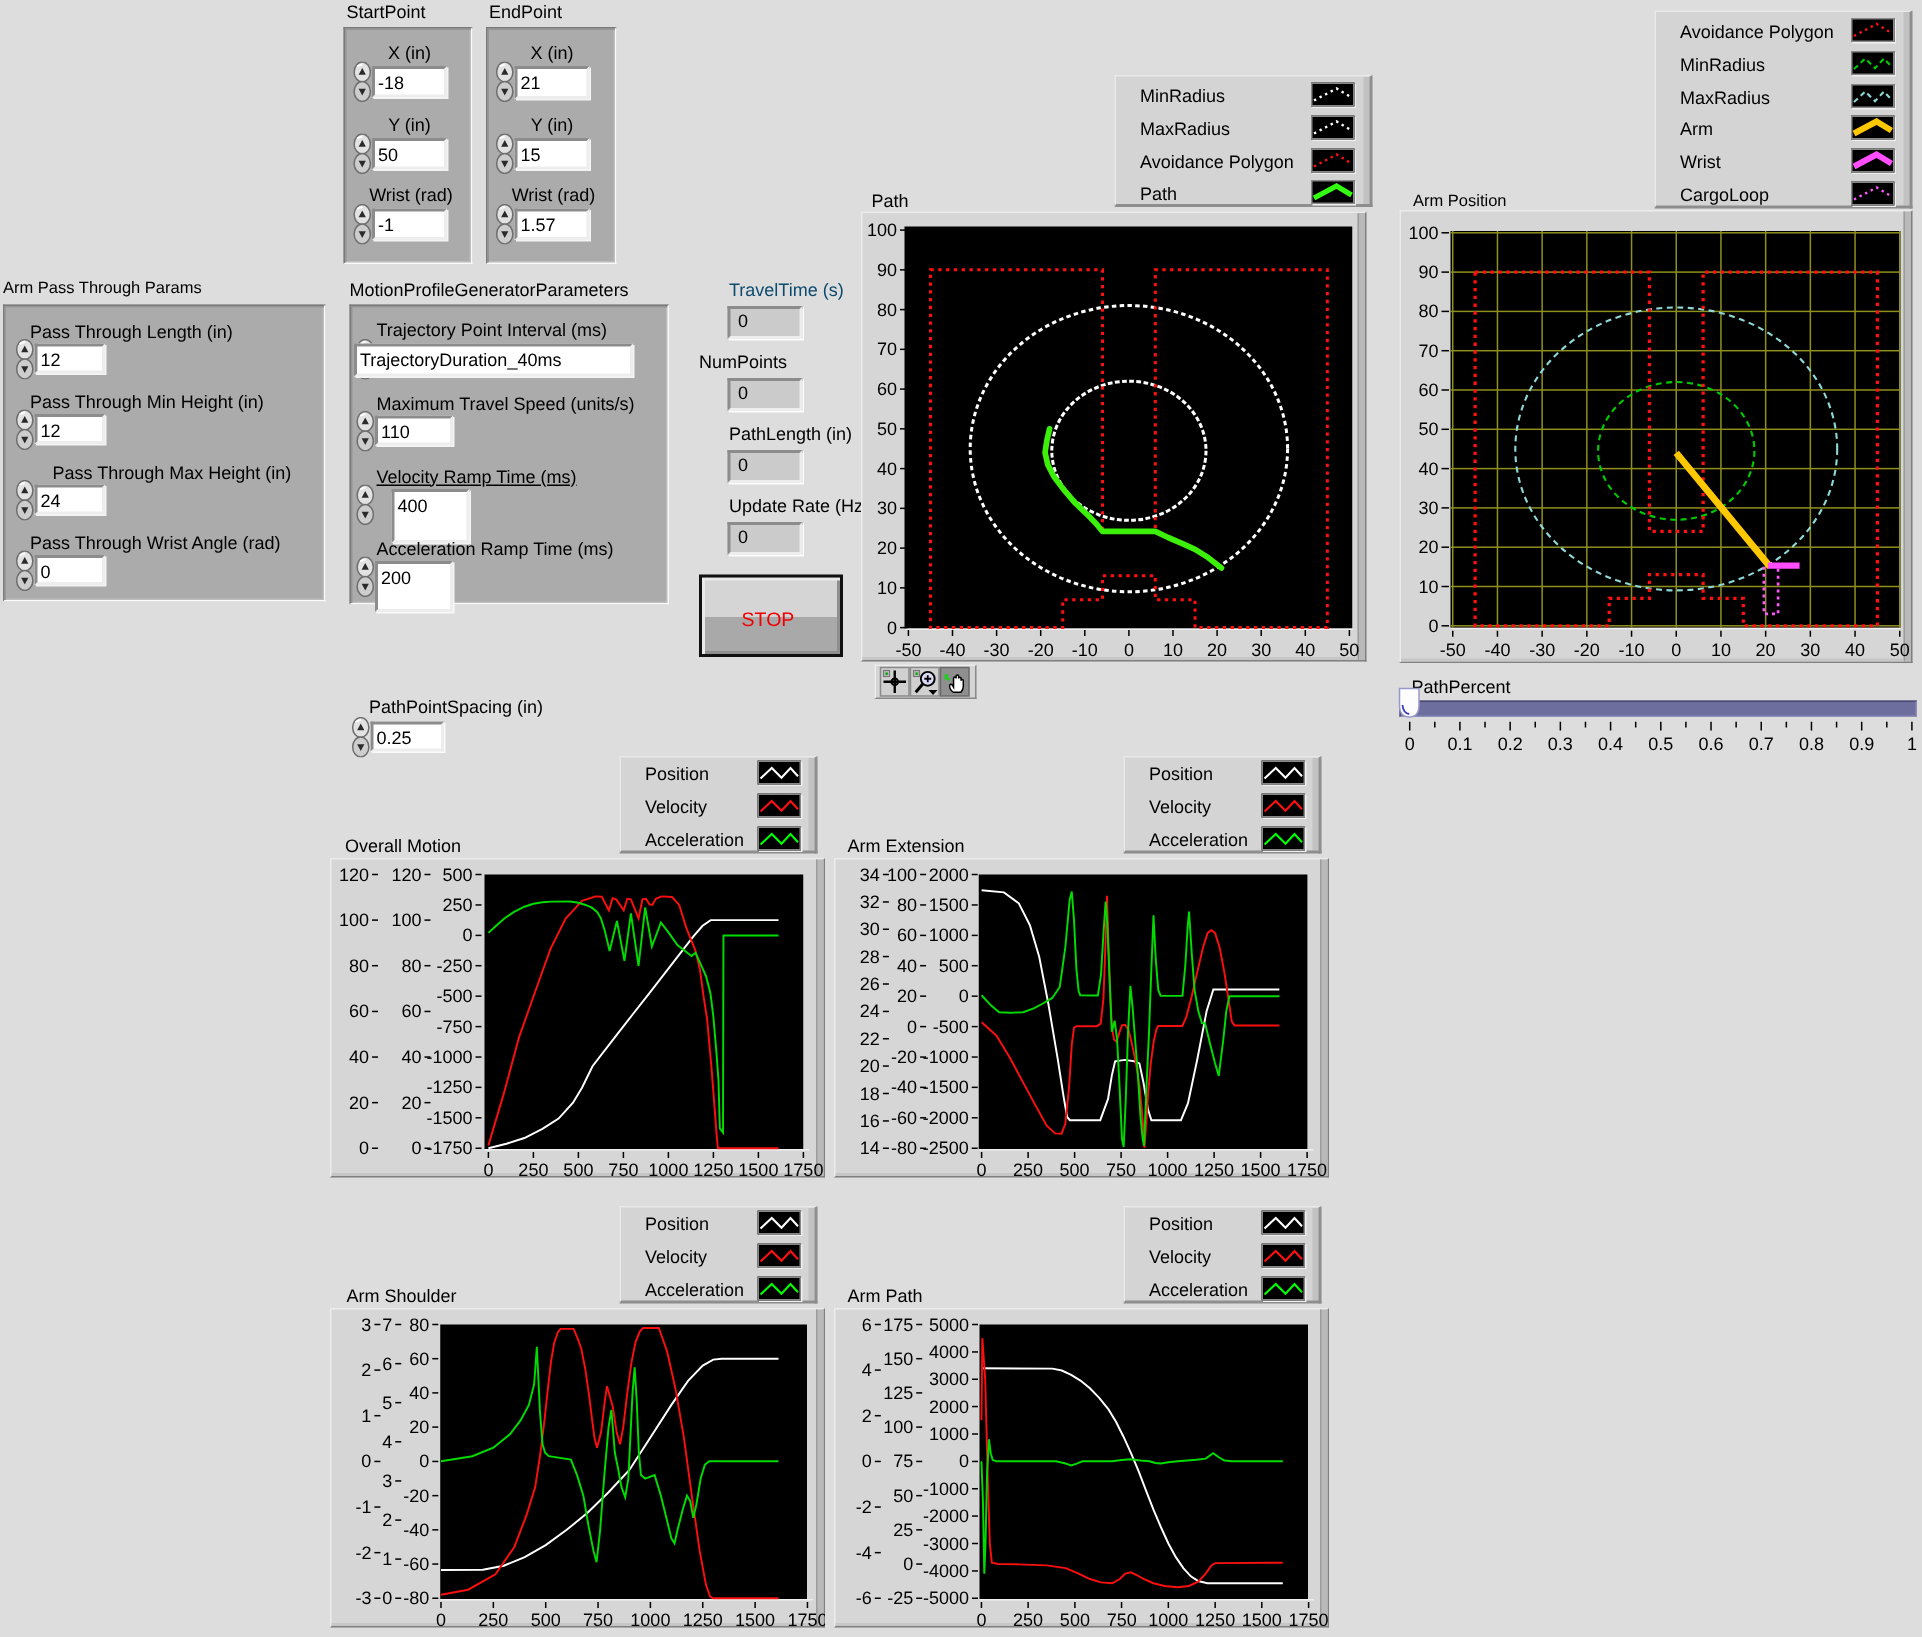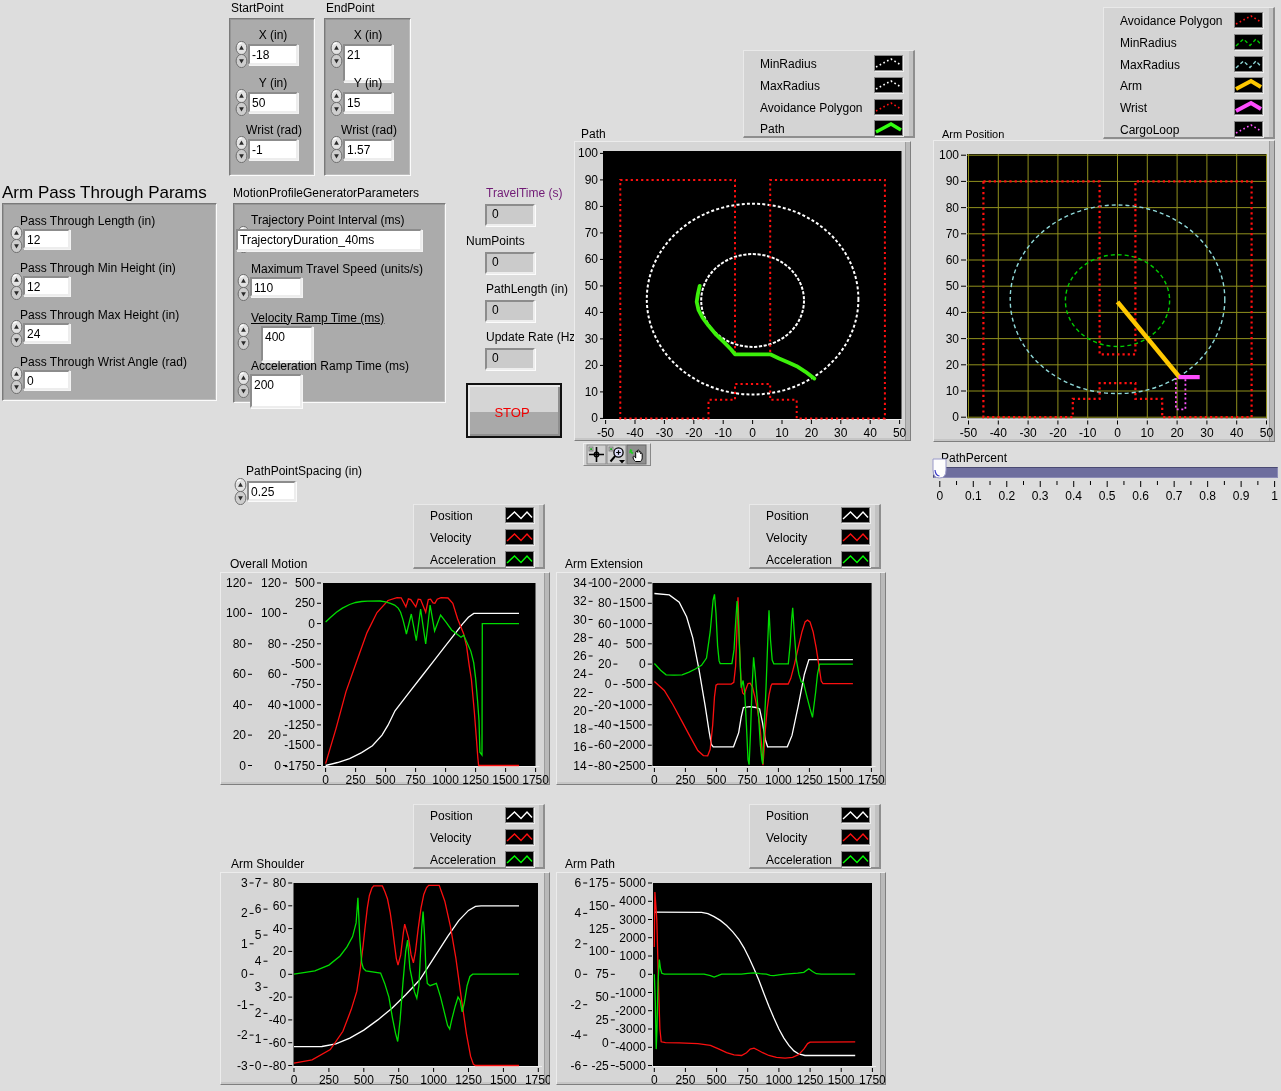--- a/index.html
+++ b/index.html
@@ -53,60 +53,60 @@
 </svg>
 <div class="nfield" style="left:248px;top:139.2px;width:50px;height:21px">-1</div>
 <div class="lbl" style="left:338px;top:29.0px;font-size:12px;color:#000;width:60px;text-align:center;">X (in)</div>
 <svg class="ab" style="left:329.5px;top:41.0px" width="13" height="27" viewBox="0 0 13 27">
 <ellipse cx="6.5" cy="7" rx="5.4" ry="6.6" fill="#E2E2E2" stroke="#6E6E6E" stroke-width="1"></ellipse>
 <ellipse cx="6.5" cy="20" rx="5.4" ry="6.6" fill="#CDCDCD" stroke="#6E6E6E" stroke-width="1"></ellipse>
 <path d="M6.5 4.4 L8.9 8.8 L4.1 8.8 Z" fill="#2A2A2A"></path>
 <path d="M6.5 22.6 L4.1 18.2 L8.9 18.2 Z" fill="#2A2A2A"></path>
 <path d="M3.2 3.4 a5.5 5.5 0 0 1 3.4 -1.4" stroke="#fff" stroke-width="1.3" fill="none"></path>
 </svg>
-<div class="nfield" style="left:343px;top:44.0px;width:50px;height:38px">21</div>
+<div class="nfield" style="left:343px;top:44.0px;width:50px;height:22px">21</div>
 <div class="lbl" style="left:338px;top:76.6px;font-size:12px;color:#000;width:60px;text-align:center;">Y (in)</div>
 <svg class="ab" style="left:329.5px;top:88.6px" width="13" height="27" viewBox="0 0 13 27">
 <ellipse cx="6.5" cy="7" rx="5.4" ry="6.6" fill="#E2E2E2" stroke="#6E6E6E" stroke-width="1"></ellipse>
 <ellipse cx="6.5" cy="20" rx="5.4" ry="6.6" fill="#CDCDCD" stroke="#6E6E6E" stroke-width="1"></ellipse>
 <path d="M6.5 4.4 L8.9 8.8 L4.1 8.8 Z" fill="#2A2A2A"></path>
 <path d="M6.5 22.6 L4.1 18.2 L8.9 18.2 Z" fill="#2A2A2A"></path>
 <path d="M3.2 3.4 a5.5 5.5 0 0 1 3.4 -1.4" stroke="#fff" stroke-width="1.3" fill="none"></path>
 </svg>
 <div class="nfield" style="left:343px;top:91.6px;width:50px;height:21px">15</div>
 <div class="lbl" style="left:338px;top:124.19999999999999px;font-size:12px;color:#000;width:62px;text-align:center;">Wrist (rad)</div>
 <svg class="ab" style="left:329.5px;top:136.2px" width="13" height="27" viewBox="0 0 13 27">
 <ellipse cx="6.5" cy="7" rx="5.4" ry="6.6" fill="#E2E2E2" stroke="#6E6E6E" stroke-width="1"></ellipse>
 <ellipse cx="6.5" cy="20" rx="5.4" ry="6.6" fill="#CDCDCD" stroke="#6E6E6E" stroke-width="1"></ellipse>
 <path d="M6.5 4.4 L8.9 8.8 L4.1 8.8 Z" fill="#2A2A2A"></path>
 <path d="M6.5 22.6 L4.1 18.2 L8.9 18.2 Z" fill="#2A2A2A"></path>
 <path d="M3.2 3.4 a5.5 5.5 0 0 1 3.4 -1.4" stroke="#fff" stroke-width="1.3" fill="none"></path>
 </svg>
 <div class="nfield" style="left:343px;top:139.2px;width:50px;height:21px">1.57</div>
-<div class="lbl" style="left:2px;top:186px;font-size:17px;color:#000;">Arm Pass Through Params</div>
+<div class="lbl" style="left:2px;top:186px;font-size:11px;color:#000;">Arm Pass Through Params</div>
 <div class="cluster" style="left:2px;top:203px;width:215px;height:198px"></div>
 <div class="lbl" style="left:20px;top:215px;font-size:12px;color:#000;">Pass Through Length (in)</div>
 <svg class="ab" style="left:9.5px;top:226px" width="13" height="27" viewBox="0 0 13 27">
 <ellipse cx="6.5" cy="7" rx="5.4" ry="6.6" fill="#E2E2E2" stroke="#6E6E6E" stroke-width="1"></ellipse>
 <ellipse cx="6.5" cy="20" rx="5.4" ry="6.6" fill="#CDCDCD" stroke="#6E6E6E" stroke-width="1"></ellipse>
 <path d="M6.5 4.4 L8.9 8.8 L4.1 8.8 Z" fill="#2A2A2A"></path>
 <path d="M6.5 22.6 L4.1 18.2 L8.9 18.2 Z" fill="#2A2A2A"></path>
 <path d="M3.2 3.4 a5.5 5.5 0 0 1 3.4 -1.4" stroke="#fff" stroke-width="1.3" fill="none"></path>
 </svg>
 <div class="nfield" style="left:23px;top:229px;width:47px;height:20px">12</div>
 <div class="lbl" style="left:20px;top:262px;font-size:12px;color:#000;">Pass Through Min Height (in)</div>
 <svg class="ab" style="left:9.5px;top:273px" width="13" height="27" viewBox="0 0 13 27">
 <ellipse cx="6.5" cy="7" rx="5.4" ry="6.6" fill="#E2E2E2" stroke="#6E6E6E" stroke-width="1"></ellipse>
 <ellipse cx="6.5" cy="20" rx="5.4" ry="6.6" fill="#CDCDCD" stroke="#6E6E6E" stroke-width="1"></ellipse>
 <path d="M6.5 4.4 L8.9 8.8 L4.1 8.8 Z" fill="#2A2A2A"></path>
 <path d="M6.5 22.6 L4.1 18.2 L8.9 18.2 Z" fill="#2A2A2A"></path>
 <path d="M3.2 3.4 a5.5 5.5 0 0 1 3.4 -1.4" stroke="#fff" stroke-width="1.3" fill="none"></path>
 </svg>
 <div class="nfield" style="left:23px;top:276px;width:47px;height:20px">12</div>
-<div class="lbl" style="left:20px;top:309px;font-size:12px;color:#000;">Pass Through Max Height (in)</div>
+<div class="lbl" style="left:35px;top:309px;font-size:12px;color:#000;">Pass Through Max Height (in)</div>
 <svg class="ab" style="left:9.5px;top:320px" width="13" height="27" viewBox="0 0 13 27">
 <ellipse cx="6.5" cy="7" rx="5.4" ry="6.6" fill="#E2E2E2" stroke="#6E6E6E" stroke-width="1"></ellipse>
 <ellipse cx="6.5" cy="20" rx="5.4" ry="6.6" fill="#CDCDCD" stroke="#6E6E6E" stroke-width="1"></ellipse>
 <path d="M6.5 4.4 L8.9 8.8 L4.1 8.8 Z" fill="#2A2A2A"></path>
 <path d="M6.5 22.6 L4.1 18.2 L8.9 18.2 Z" fill="#2A2A2A"></path>
 <path d="M3.2 3.4 a5.5 5.5 0 0 1 3.4 -1.4" stroke="#fff" stroke-width="1.3" fill="none"></path>
 </svg>
 <div class="nfield" style="left:23px;top:323px;width:47px;height:20px">24</div>
 <div class="lbl" style="left:20px;top:356px;font-size:12px;color:#000;">Pass Through Wrist Angle (rad)</div>
 <svg class="ab" style="left:9.5px;top:367px" width="13" height="27" viewBox="0 0 13 27">
@@ -148,21 +148,21 @@
 <div class="nfield" style="left:261px;top:325.5px;width:52px;height:36px">400</div>
 <div class="lbl" style="left:251px;top:360.0px;font-size:12px;color:#000;">Acceleration Ramp Time (ms)</div>
 <svg class="ab" style="left:236.5px;top:371.0px" width="13" height="27" viewBox="0 0 13 27">
 <ellipse cx="6.5" cy="7" rx="5.4" ry="6.6" fill="#E2E2E2" stroke="#6E6E6E" stroke-width="1"></ellipse>
 <ellipse cx="6.5" cy="20" rx="5.4" ry="6.6" fill="#CDCDCD" stroke="#6E6E6E" stroke-width="1"></ellipse>
 <path d="M6.5 4.4 L8.9 8.8 L4.1 8.8 Z" fill="#2A2A2A"></path>
 <path d="M6.5 22.6 L4.1 18.2 L8.9 18.2 Z" fill="#2A2A2A"></path>
 <path d="M3.2 3.4 a5.5 5.5 0 0 1 3.4 -1.4" stroke="#fff" stroke-width="1.3" fill="none"></path>
 </svg>
 <div class="nfield" style="left:250px;top:374.0px;width:52px;height:34px">200</div>
-<div class="lbl" style="left:486px;top:187px;font-size:12px;color:#701a75;">TravelTime (s)</div>
+<div class="lbl" style="left:486px;top:187px;font-size:12px;color:#0c4a6e;">TravelTime (s)</div>
 <div class="ifield" style="left:485px;top:204px;width:50px;height:22px">0</div>
 <div class="lbl" style="left:466px;top:235px;font-size:12px;color:#000;">NumPoints</div>
 <div class="ifield" style="left:485px;top:252px;width:50px;height:22px">0</div>
 <div class="lbl" style="left:486px;top:283px;font-size:12px;color:#000;">PathLength (in)</div>
 <div class="ifield" style="left:485px;top:300px;width:50px;height:22px">0</div>
 <div class="lbl" style="left:486px;top:331px;font-size:12px;color:#000;">Update Rate (Hz)</div>
 <div class="ifield" style="left:485px;top:348px;width:50px;height:22px">0</div>
 <div class="ab" style="left:466px;top:383px;width:96px;height:55px;background:#111;padding:2px">
 <div class="ab" style="left:2px;top:2px;right:2px;bottom:2px;
  background:linear-gradient(180deg,#D5D5D5 0 52%,#A9A9A9 52% 100%);

